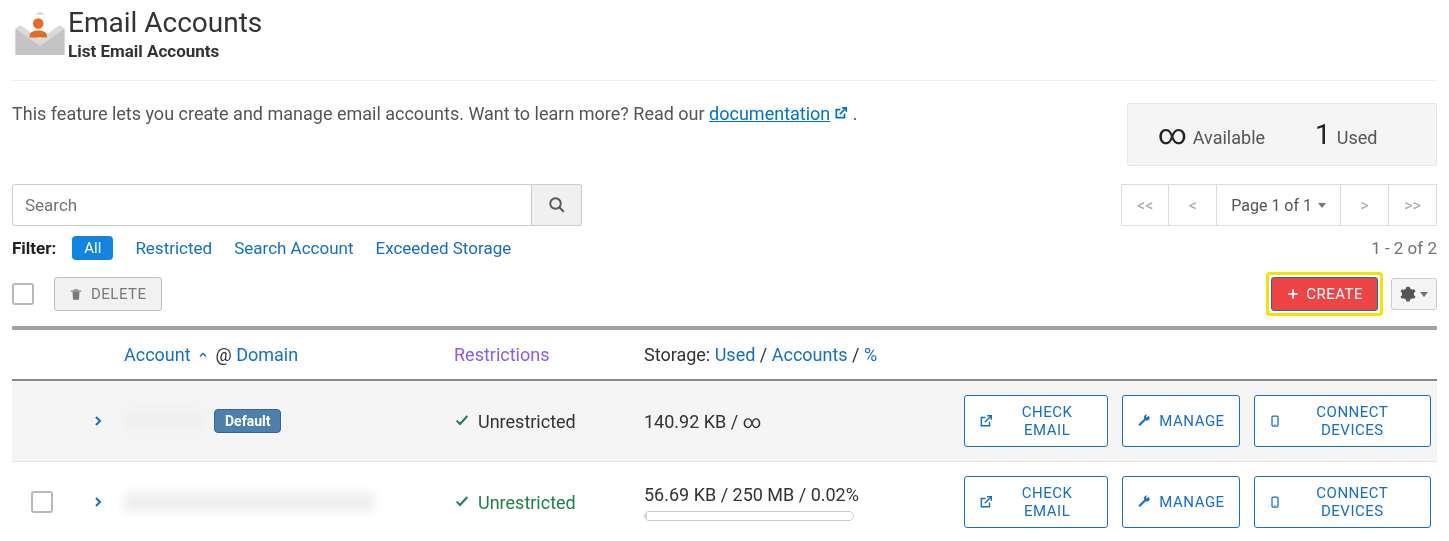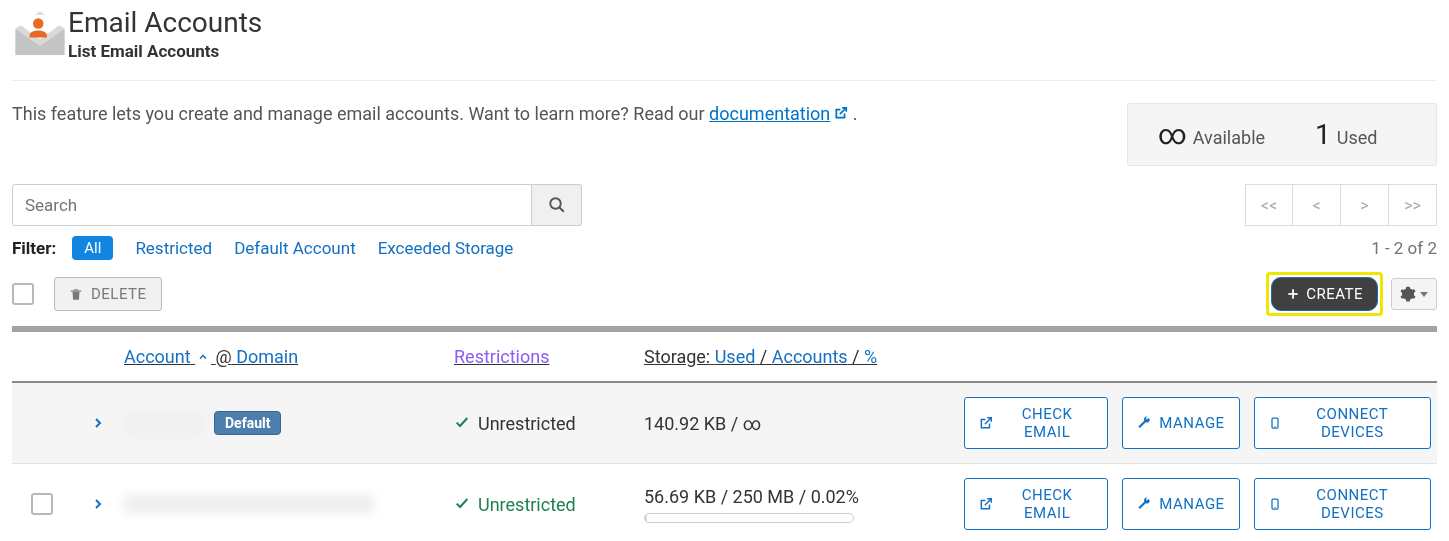--- a/index.html
+++ b/index.html
@@ -44,26 +44,26 @@
   .filter-link { color: #1370c4; cursor: pointer; }
   .range-text { font-size: 17px; color: #737373; }
 
   
   .bulk-row { display: flex; justify-content: space-between; align-items: center; }
   .bulk-left { display: flex; align-items: center; gap: 20px; }
   .checkbox { width: 22px; height: 22px; border: 2px solid #b8b8b8; border-radius: 3px; background: #fff; display: inline-block; cursor:pointer;}
   .delete-btn { display: flex; align-items: center; gap: 8px; background: #f1f1f1; border: 1px solid #bdbdbd; color: #7a7a7a; padding: 7px 14px; border-radius: 3px; font-size: 15px; cursor: pointer; letter-spacing: 0.5px;}
   .bulk-right { display: flex; align-items: center; gap: 8px; }
   .create-highlight { border: 3px solid #f0e600; border-radius: 4px; padding: 2px; }
-  .create-btn { display: flex; align-items: center; gap: 6px; background: #404040; border: 1px solid #0f6fb9; color: #fff; padding: 7px 14px; border-radius: 10px; font-size: 15px; cursor: pointer; letter-spacing: 0.5px;}
+  .create-btn { display: flex; align-items: center; gap: 6px; background: #ef4444; border: 1px solid #0f6fb9; color: #fff; padding: 7px 14px; border-radius: 3px; font-size: 15px; cursor: pointer; letter-spacing: 0.5px;}
   .gear-btn { display:flex; align-items:center; gap:4px; background: #f5f5f5; border:1px solid #ccc; padding: 7px 8px; border-radius:3px; cursor:pointer;}
   
   
   .table { margin-top: 10px; }
-  .thead { border-top: 6px solid #a3a3a3; border-bottom: 2px solid #888; padding: 14px 0; display:grid; grid-template-columns: 60px 52px 330px 190px 320px 1fr; align-items:center; font-size:18px;text-decoration:underline; }
+  .thead { border-top: 4px solid #a3a3a3; border-bottom: 2px solid #888; padding: 14px 0; display:grid; grid-template-columns: 60px 52px 330px 190px 320px 1fr; align-items:center; font-size:18px; }
   .thead .th-account { color:#1370c4; cursor:pointer; }
   .thead .th-account .sort-caret { margin:0 2px; }
   .thead .th-account .at { color:#333; }
   .thead .th-restrict a{ color:#8b5cf6; cursor:pointer; text-decoration:none;}
   .thead .th-storage { color:#333; }
   .thead .th-storage a { color:#1370c4; text-decoration:none; cursor:pointer;}
   .thead .th-storage .slash { color:#333; }
 
   .row { display:grid; grid-template-columns: 60px 52px 330px 190px 320px 1fr; align-items:center; padding: 14px 0; border-bottom:1px solid #e3e3e3; }
   .row:nth-child(2){ background:#f5f5f5; }
@@ -132,31 +132,35 @@
       <button class="search-btn">
         <svg width="18" height="18" viewBox="0 0 24 24" fill="none" stroke="#555" stroke-width="2.5">
             <circle cx="10" cy="10" r="7"></circle>
             <line x1="21" y1="21" x2="15" y2="15"></line>
           </svg>
       </button>
     </div>
     <div class="pager">
       <button>&lt;&lt;</button>
       <button>&lt;</button>
+      <button class="page-info">
+          <span>Page 1 of 1</span>
+          <span class="caret-down"></span>
+        </button>
       <button>&gt;</button>
       <button>&gt;&gt;</button>
     </div>
   </div>
 
   <div class="filter-row">
     <div class="filters">
       <span class="filter-label">Filter:</span>
       <span class="filter-pill">All</span>
       <span class="filter-link">Restricted</span>
-      <span class="filter-link">Default Account</span>
+      <span class="filter-link">Search Account</span>
       <span class="filter-link">Exceeded Storage</span>
     </div>
     <div class="range-text">1 - 2 of 2</div>
   </div>
 
   <div class="bulk-row">
     <div class="bulk-left">
       <span class="checkbox"></span>
       <button class="delete-btn">
         <svg width="14" height="14" viewBox="0 0 24 24" fill="currentColor">

